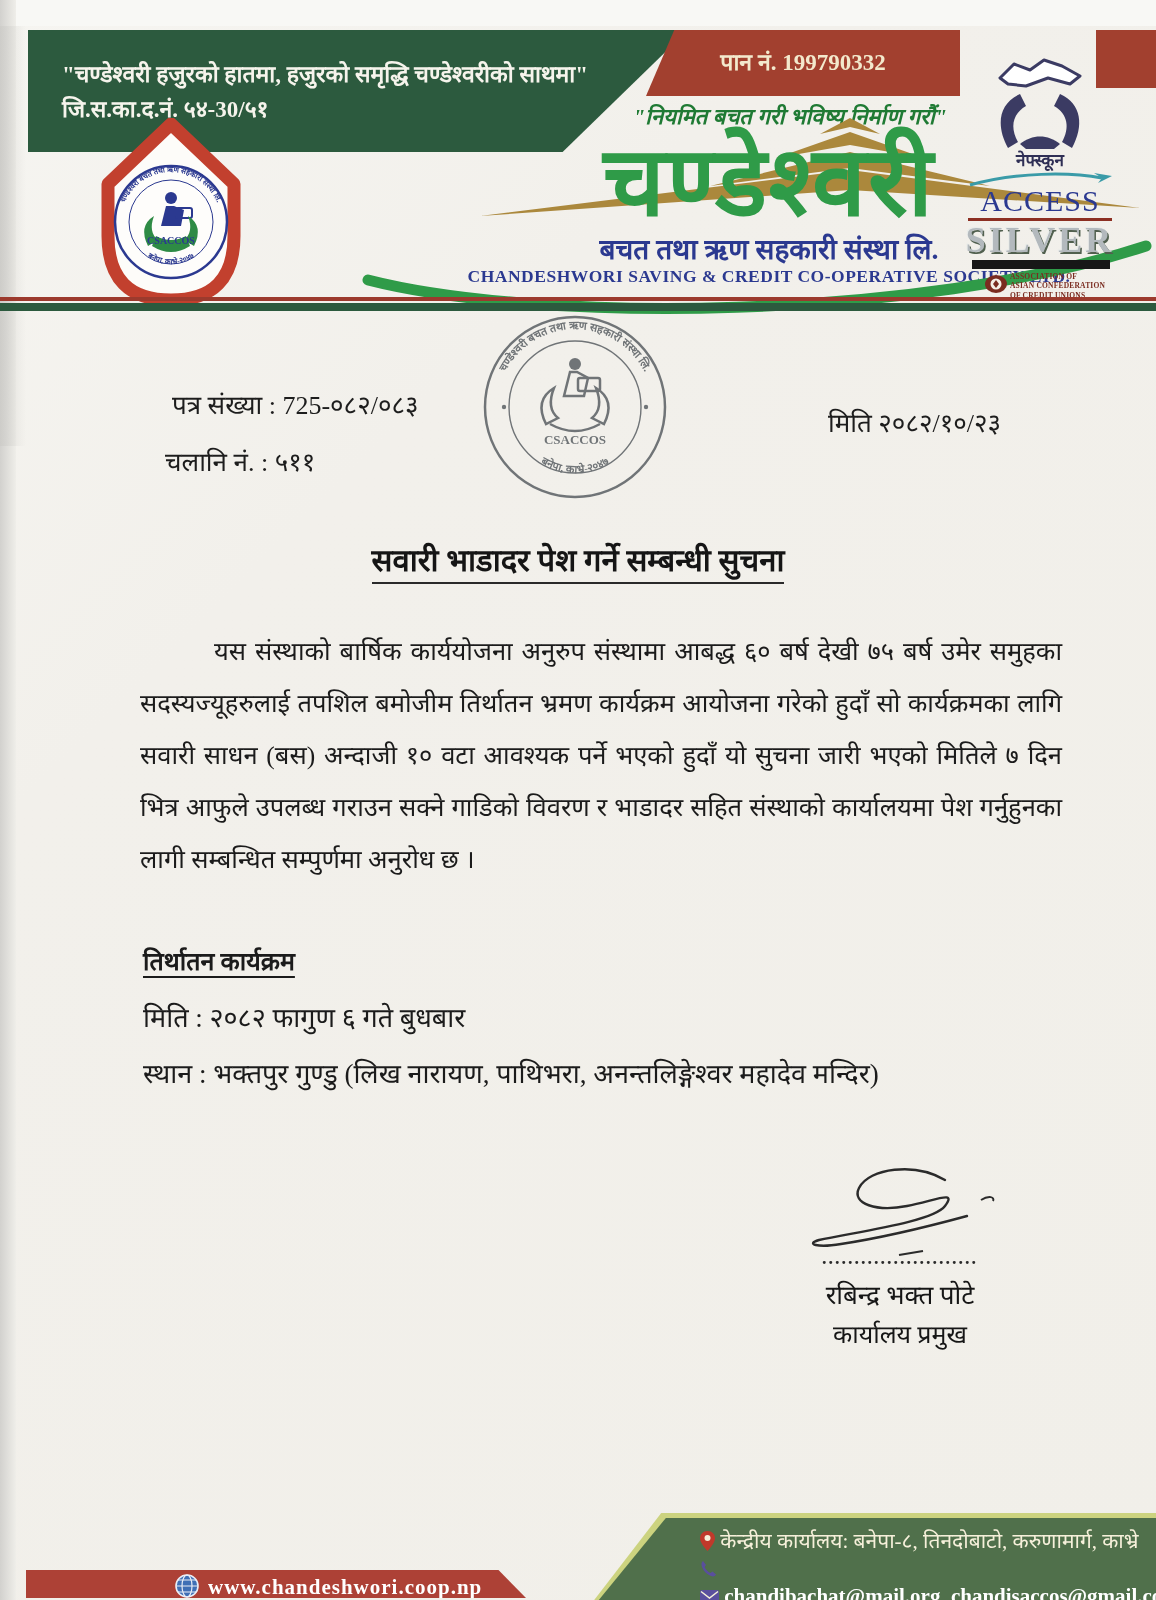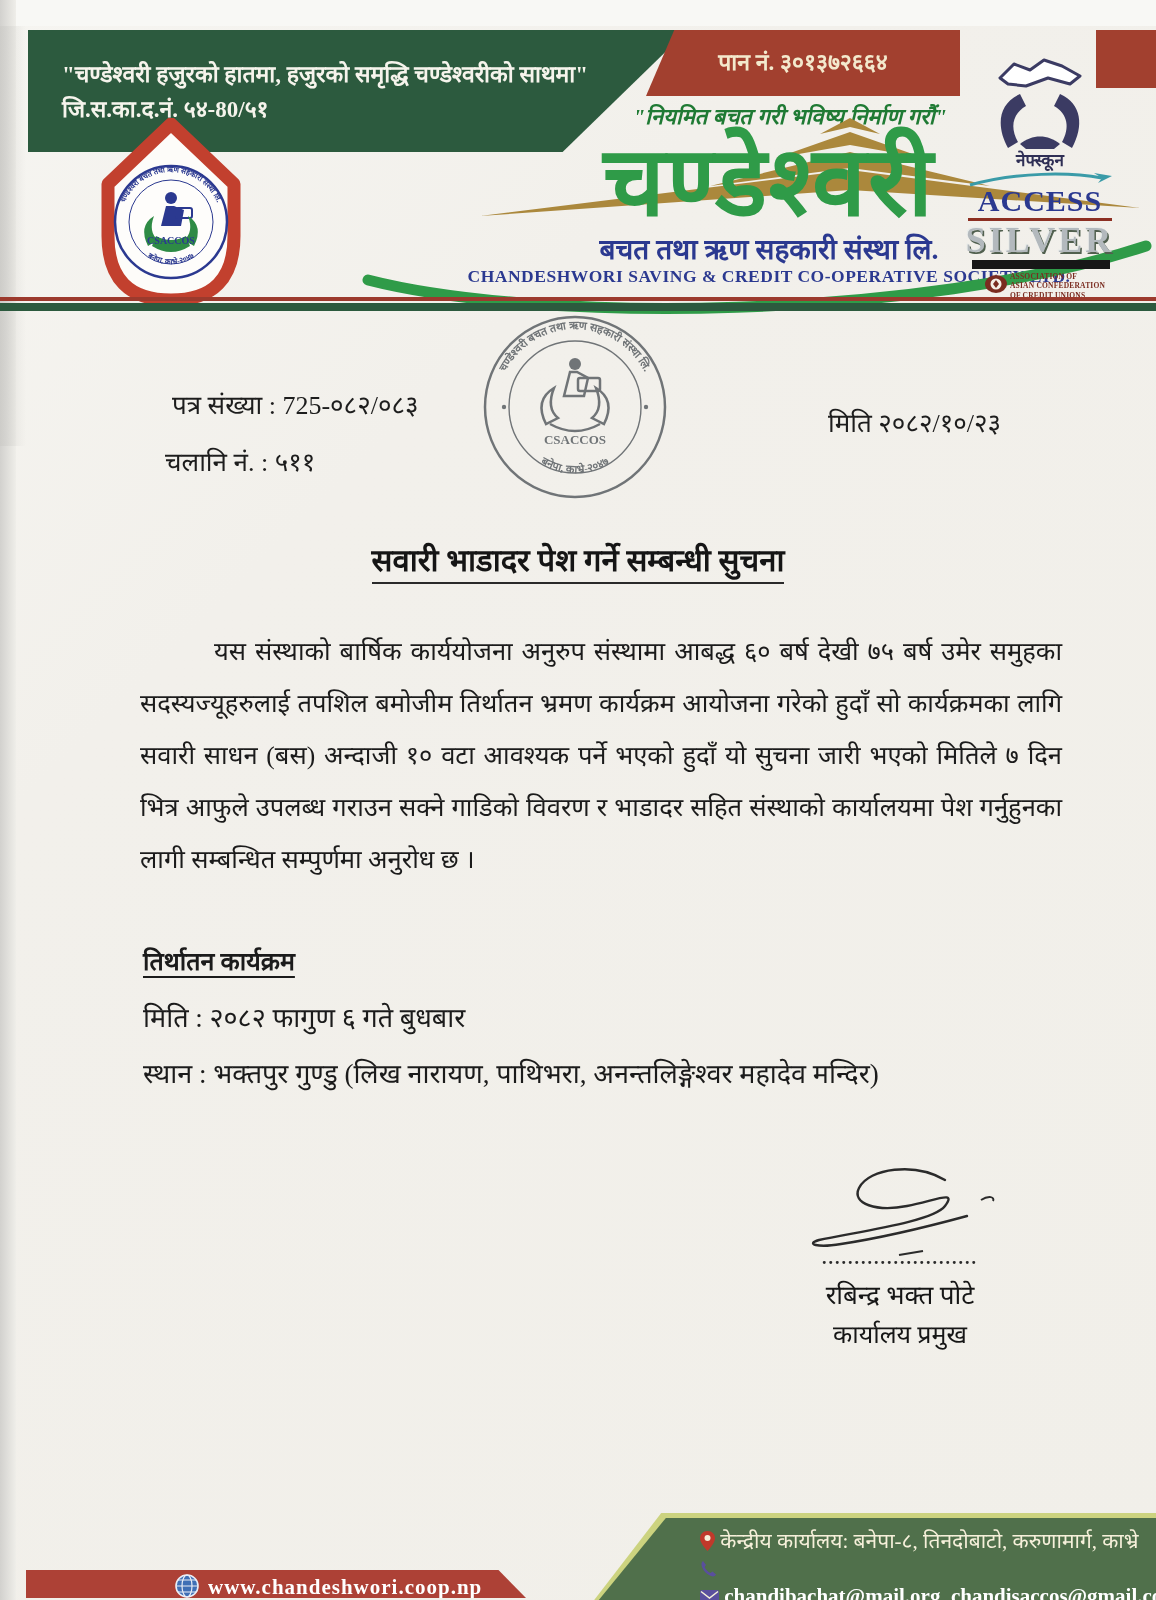--- a/index.html
+++ b/index.html
@@ -24,21 +24,21 @@
   .slogan{left:600px;top:100px;width:380px;text-align:center;color:#1f7a34;
     font-size:22px;font-weight:700;font-style:italic;}
   .org-block{left:388px;top:132px;width:762px;text-align:center;}
   .org-dev{font-size:97px;line-height:1.05;font-weight:700;color:#2f9b48;
     letter-spacing:2px;white-space:nowrap;}
   .org-sub{font-size:28px;font-weight:700;color:#2b3990;line-height:1.15;white-space:nowrap;}
   .org-eng{font-size:17.5px;font-weight:700;color:#2b3990;letter-spacing:.5px;white-space:nowrap;}
   .nefscun-label{left:975px;top:148px;width:130px;text-align:center;color:#2f2f55;
     font-size:17px;font-weight:700;}
   .access-word{left:958px;top:186px;width:164px;text-align:center;color:#2b3990;
-    font-size:30px;font-weight:700;letter-spacing:1px;line-height:1;}
+    font-size:30px;font-weight:400;letter-spacing:1px;line-height:1;}
   .access-tagline{left:968px;top:218px;width:144px;height:3px;background:#8c2f22;}
   .silver-word{left:958px;top:222px;width:164px;text-align:center;font-size:36px;
     font-weight:800;letter-spacing:3px;color:#b3b9bd;line-height:1;
     text-shadow:1.5px 1.5px 0 #51604f,-1px -1px 0 #e8ebe9;}
   .black-bar{left:972px;top:260px;width:138px;height:9px;background:#171717;}
   .accu-text{left:1010px;top:272px;width:130px;color:#7a2c20;font-size:7.5px;
     font-weight:700;line-height:1.25;letter-spacing:.2px;}
   .sep-red{left:0;top:297px;width:1156px;height:4px;background:#9c3a2d;}
   .sep-green{left:0;top:303px;width:1156px;height:8px;background:#2c5a3e;}
   
@@ -71,24 +71,24 @@
 <body>
 
 <div id="paper">
 
   <div class="abs edge-top"></div>
   <div class="abs edge-left"></div>
   <div class="abs smudge"></div>
 
   <div class="abs quote-box">
     <div>"चण्डेश्वरी हजुरको हातमा, हजुरको समृद्धि चण्डेश्वरीको साथमा"</div>
-    <div>जि.स.का.द.नं. ५४-80/५१</div>
-  </div>
-
-  <div class="abs pan-band">पान नं. ३०१३७२६६४</div>
+    <div>जि.स.का.द.नं. ५४-30/५१</div>
+  </div>
+
+  <div class="abs pan-band">पान नं. 199790332</div>
   <div class="abs corner-red"></div>
   <div class="abs slogan">"नियमित बचत गरी भविष्य निर्माण गरौं"</div>
 
   <div class="abs" style="left:96px;top:118px;width:150px;height:190px;">
     <svg width="150" height="190" viewBox="0 0 150 190">
       <path d="M75 6 L12 66 L12 118 Q12 182 75 182 Q138 182 138 118 L138 66 Z" fill="#fdfcf9" stroke="#c2402e" stroke-width="13" stroke-linejoin="round"></path>
       <g>
         <circle cx="75" cy="104" r="56" fill="#fefdfb" stroke="#2b3990" stroke-width="2.5"></circle>
         <circle cx="75" cy="104" r="42" fill="none" stroke="#2b3990" stroke-width="1"></circle>
         <defs>

